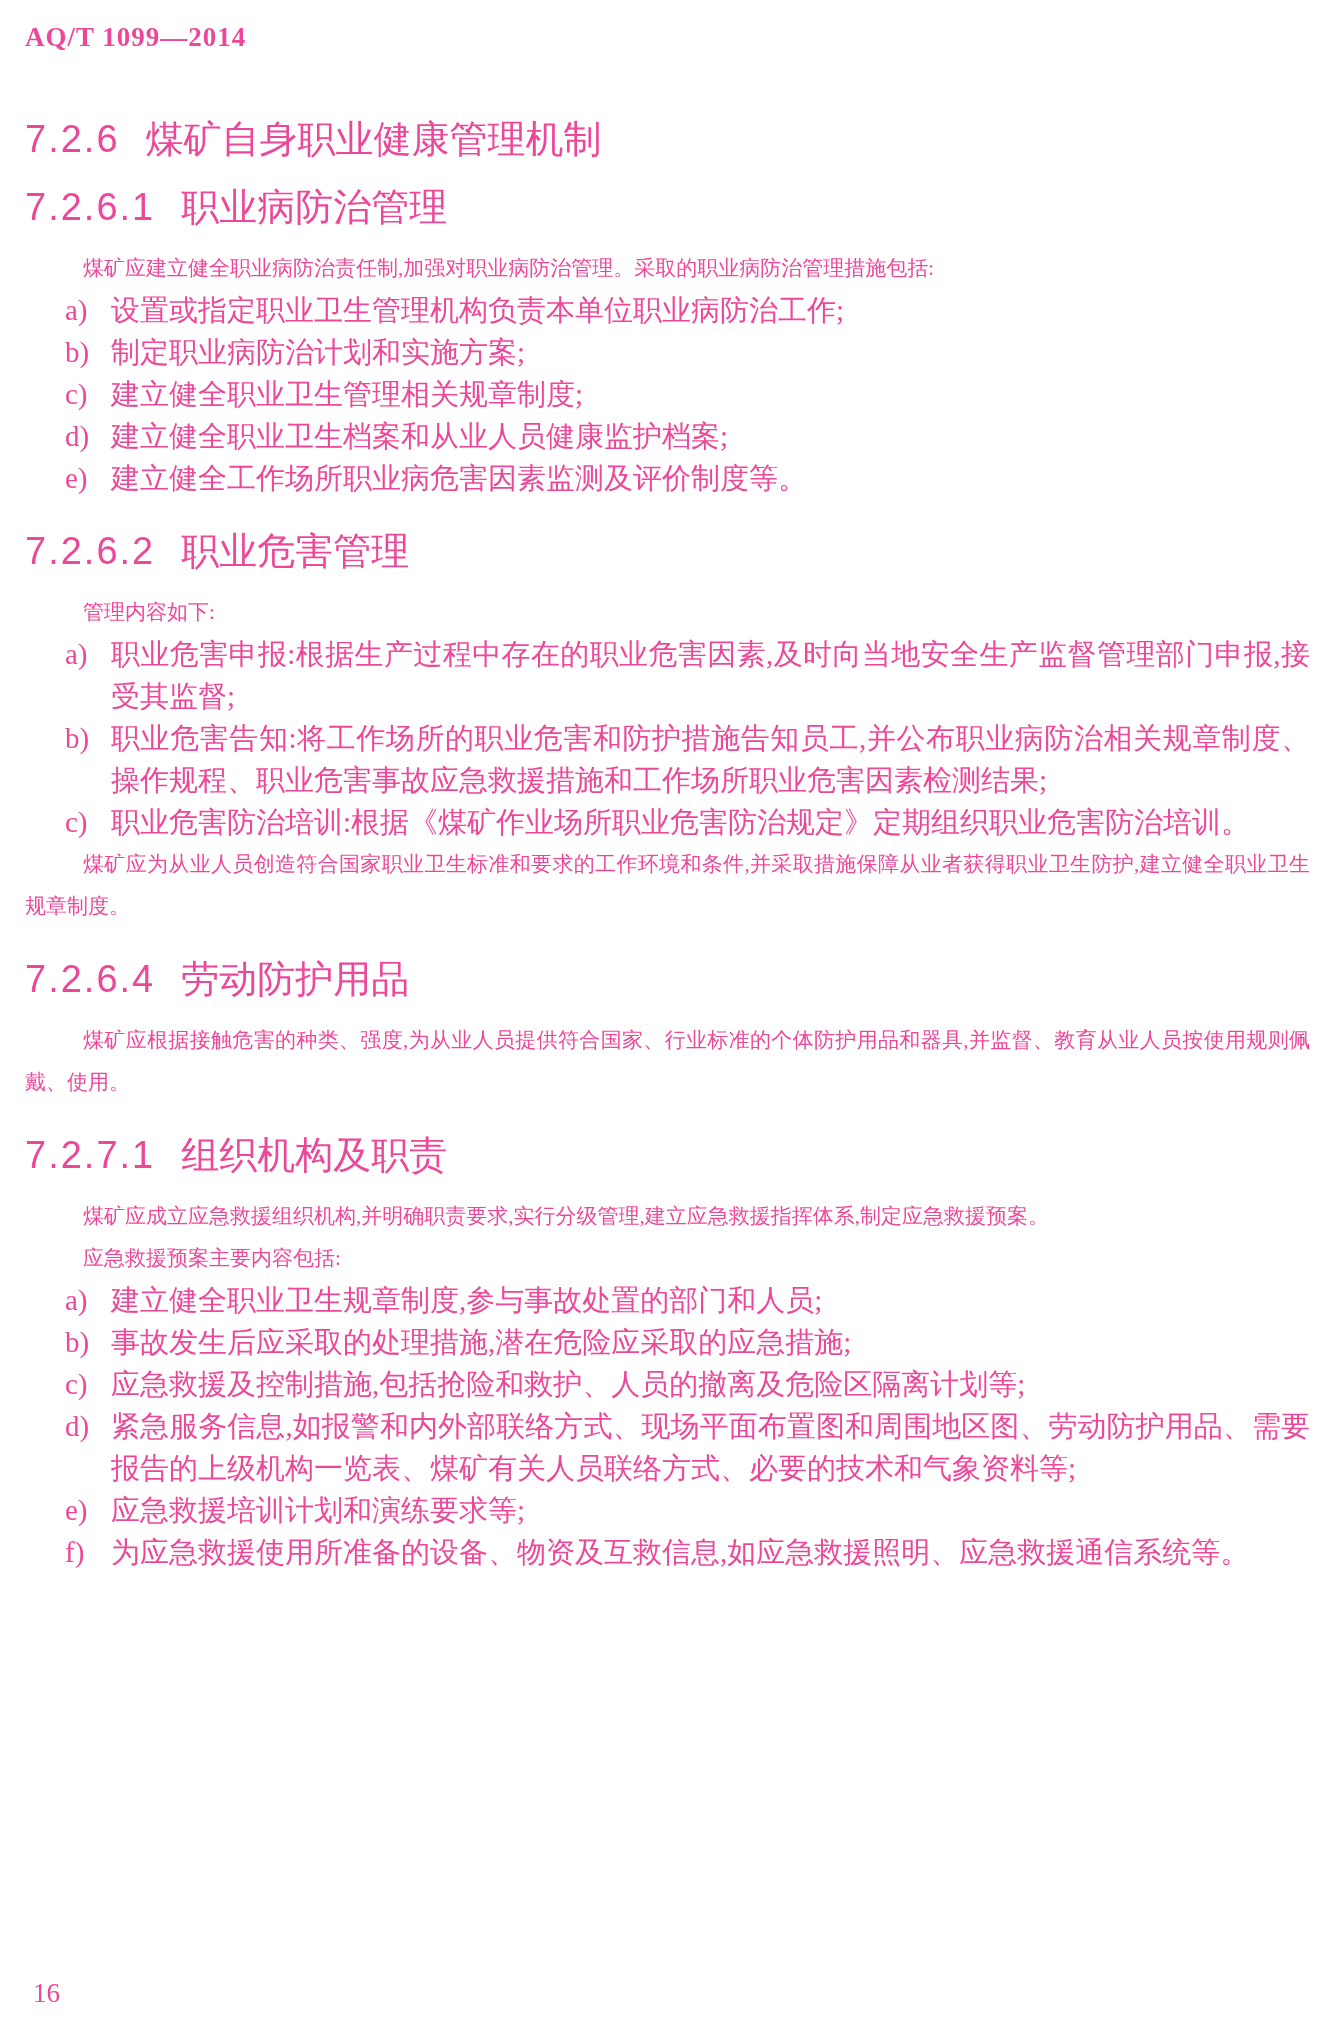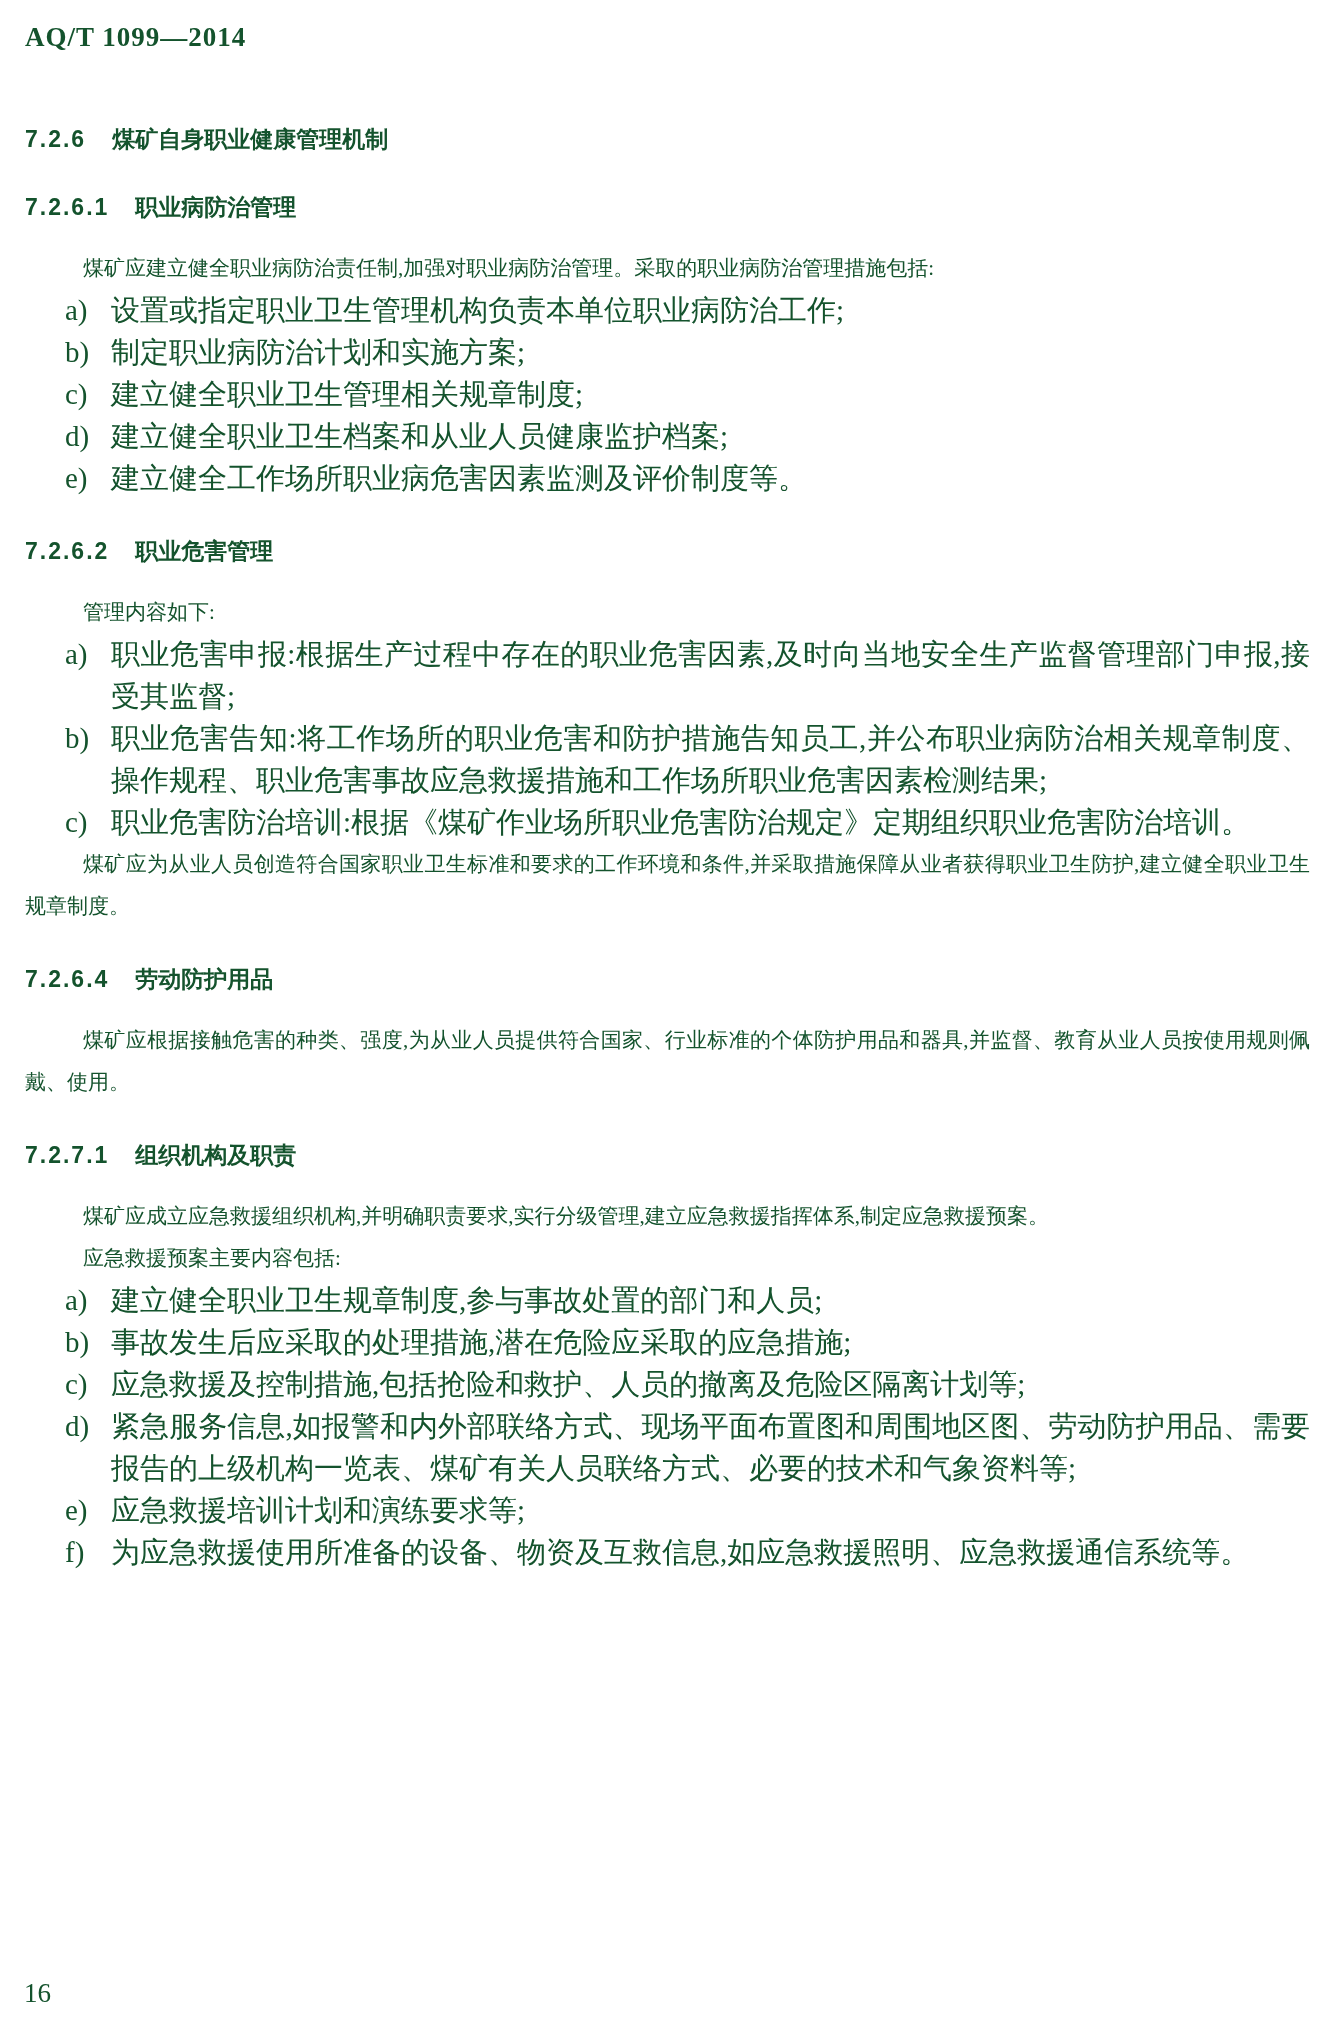--- a/index.html
+++ b/index.html
@@ -1,37 +1,37 @@
 <!DOCTYPE html>
 <html lang="zh"><head>
 <meta charset="utf-8">
 <style>
   html,body{margin:0;padding:0;background:#e9e9e9;}
   .page{
-    position:relative;width:1335px;height:2039px;margin:0 auto;background:#ffffff;color:#14532d;
+    position:relative;width:1335px;height:2039px;margin:0 auto;background:#ffffff;color:#ec4899;
     font-family:"Liberation Serif","DejaVu Serif",serif;overflow:hidden;box-sizing:border-box;
     padding:22px 25px 0 25px;
   }
   .doc-code{
     font-family:"Liberation Serif","DejaVu Serif",serif;font-weight:700;
     font-size:27px;line-height:30px;letter-spacing:1px;margin:0;
   }
   .heading{
-    font-family:"Liberation Sans","DejaVu Sans",sans-serif;font-weight:700;
-    font-size:23px;line-height:32px;margin:36px 0 24px 0;
+    font-family:"Liberation Sans","DejaVu Sans",sans-serif;font-weight:400;
+    font-size:38px;line-height:32px;margin:36px 0 24px 0;
   }
   .heading.first{margin-top:71px;}
   .h-num{letter-spacing:2px;margin-right:26px;}
   .para{margin:0;font-size:21px;line-height:42px;text-align:justify;}
   .para.indent{text-indent:58px;}
   .list{margin:0;}
   .li{display:flex;font-size:29px;line-height:42px;padding-left:40px;text-align:justify;}
   .li-label{flex:0 0 46px;font-family:"Liberation Serif","DejaVu Serif",serif;}
   .li-text{flex:1;}
-  .page-number{position:absolute;left:24px;bottom:30px;font-size:27px;margin:0;}
+  .page-number{position:absolute;left:33px;bottom:30px;font-size:27px;margin:0;}
 </style>
 </head>
 <body>
 
 <div class="page">
 
   <p class="doc-code">AQ/T 1099—2014</p>
 
   <div class="heading first">
     <span class="h-num">7.2.6</span><span class="h-title">煤矿自身职业健康管理机制</span>

